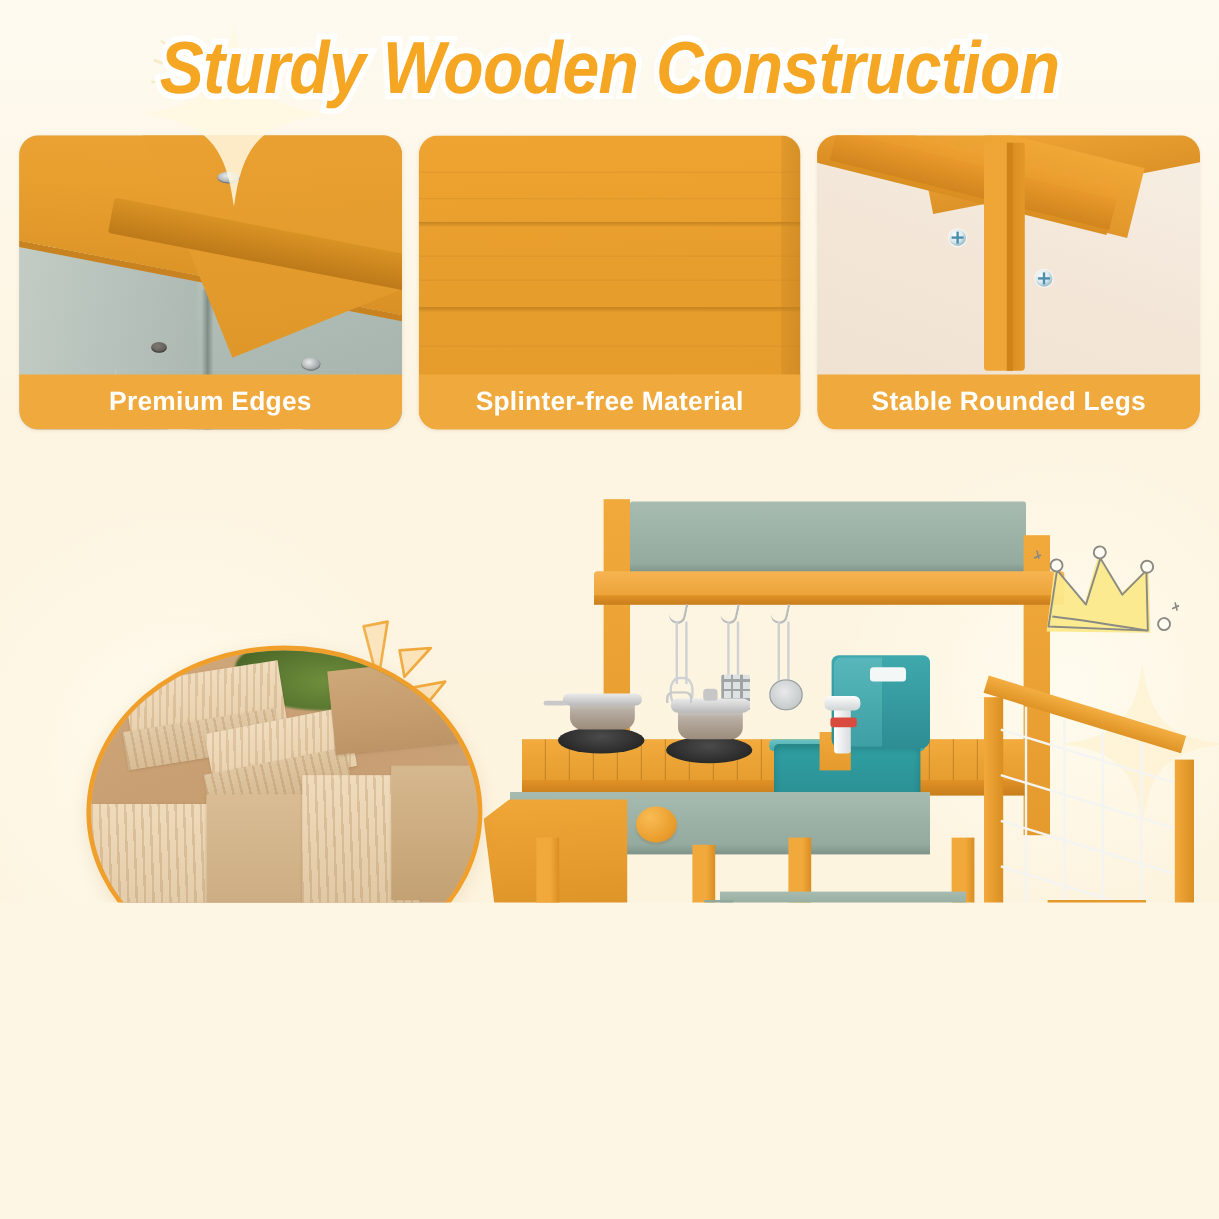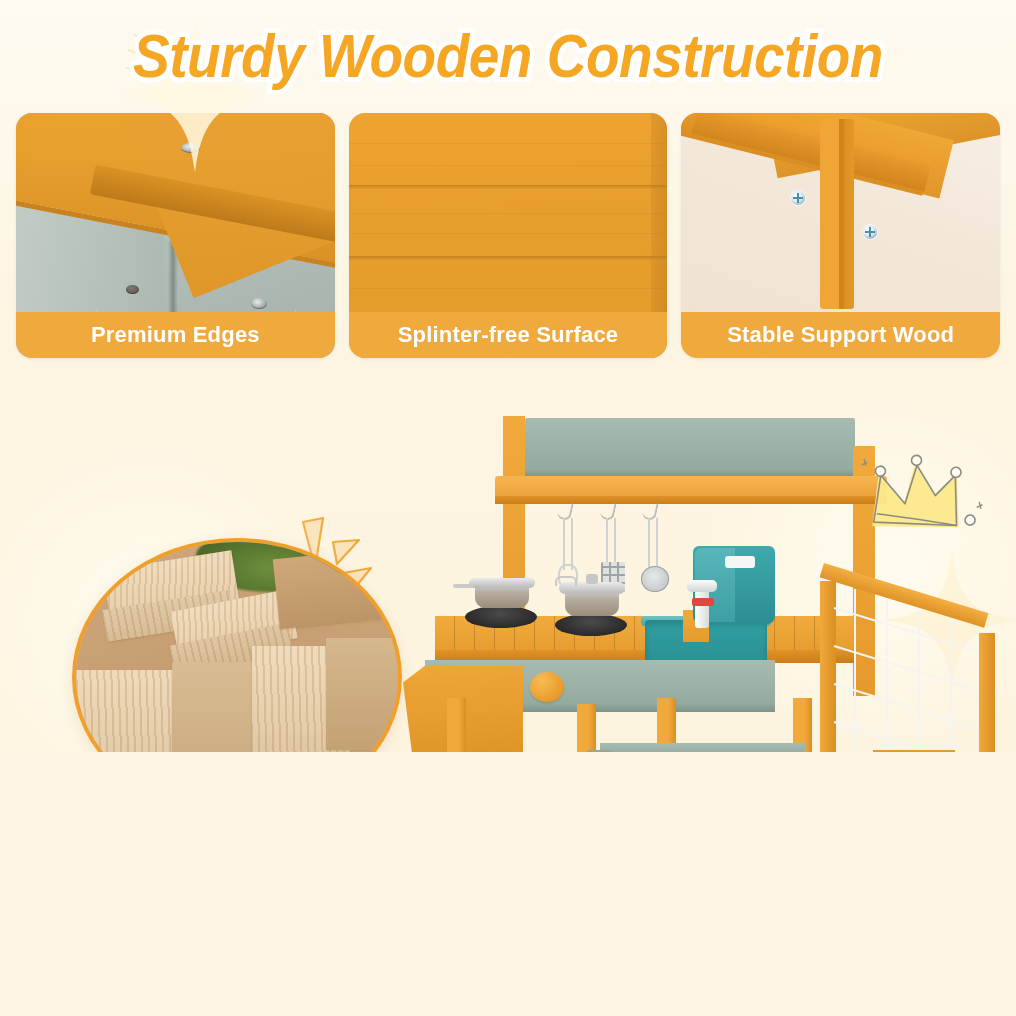--- a/index.html
+++ b/index.html
@@ -345,36 +345,36 @@
         <div class="p2-bg"></div>
         <div class="p2-line" style="top:72px;"></div>
         <div class="p2-line" style="top:143px;"></div>
         <div class="p2-grain" style="top:30px;"></div>
         <div class="p2-grain" style="top:52px;"></div>
         <div class="p2-grain" style="top:100px;"></div>
         <div class="p2-grain" style="top:120px;"></div>
         <div class="p2-grain" style="top:175px;"></div>
         <div style="position:absolute;right:0;top:0;width:16px;height:100%;background:linear-gradient(90deg,rgba(190,125,30,.25),rgba(190,125,30,.5));"></div>
       </div>
-      <div class="panel-label">Splinter-free Surface</div>
+      <div class="panel-label">Splinter-free Material</div>
     </div>
 
     <div class="panel">
       <div class="panel-img">
         <div class="p3-bg"></div>
         <div class="p3-top-right"></div>
         <div class="p3-shelf"></div>
         <div class="p3-shelf2"></div>
         <div class="p3-apron"></div>
         <div class="p3-leg"></div>
         <div class="p3-leg-edge"></div>
         <div class="p3-screw-blue" style="left:110px;top:78px;"></div>
         <div class="p3-screw-blue" style="left:182px;top:112px;"></div>
       </div>
-      <div class="panel-label">Stable Support Wood</div>
+      <div class="panel-label">Stable Rounded Legs</div>
     </div>
   </div>
 
   <div id="wood-circle">
     <div class="wc-bg"></div>
     <div class="wc-green"></div>
     <div class="wc-floor"></div>
 
     <div class="blk" style="left:30px;top:18px;width:130px;height:52px;transform:rotate(-9deg);">
         <div class="face-top"></div>

